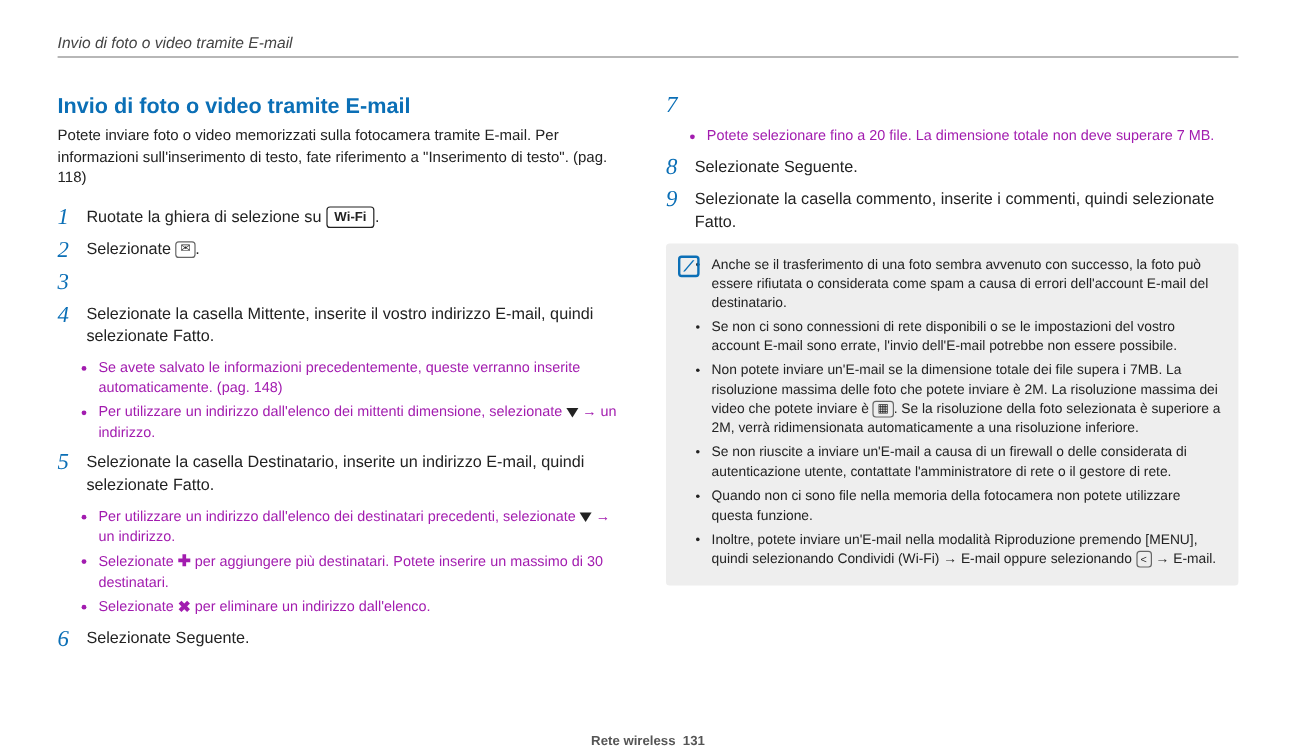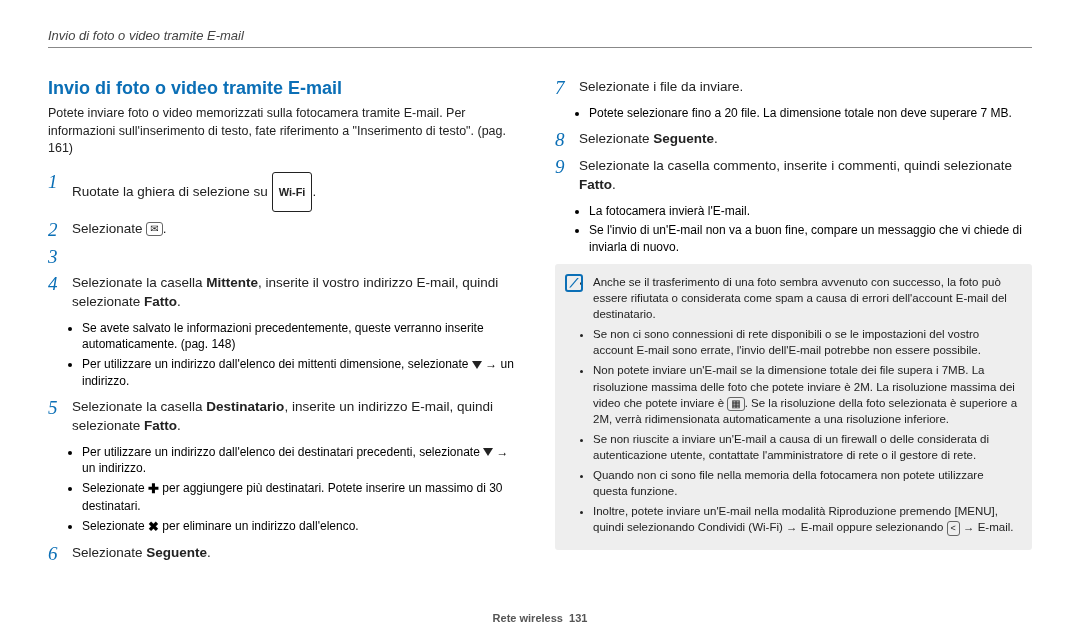--- a/index.html
+++ b/index.html
@@ -55,43 +55,43 @@
     font-size: 19px;
     line-height: 1;
     width: 16px;
     flex-shrink: 0;
   }
   .step-body {
     font-size: 13.5px;
     line-height: 1.4;
     color: #222;
   }
-  .step-body .bold { font-weight: bold; }
+  .step-body .bold { font-weight: normal; }
   .sub-bullets {
     list-style: disc;
     margin: 4px 0 8px 34px;
     font-size: 12px;
     line-height: 1.4;
-    color: #000000;
+    color: #a21caf;
   }
   .sub-bullets li { margin-bottom: 3px; }
   .icon-box {
     display: inline-block;
     border: 1px solid #666;
     border-radius: 3px;
     padding: 0 3px;
     font-size: 10px;
     vertical-align: middle;
     line-height: 1.2;
   }
   .wifi-label {
     display: inline-block;
     border: 1px solid #222;
     border-radius: 3px;
-    padding: 12px 6px;
+    padding: 1px 6px;
     font-size: 11px;
     font-weight: bold;
     vertical-align: middle;
     line-height: 1.3;
   }
   .note-box {
     background: #eee;
     border-radius: 3px;
     padding: 10px 12px 10px 10px;
     display: flex;
@@ -152,21 +152,21 @@
 </head>
 <body>
 
 <div class="header-title">Invio di foto o video tramite E-mail</div>
 <hr class="rule">
 
 <div class="page-grid">
 
   <div class="col">
     <div class="section-heading">Invio di foto o video tramite E-mail</div>
-    <div class="intro">Potete inviare foto o video memorizzati sulla fotocamera tramite E-mail. Per informazioni sull'inserimento di testo, fate riferimento a "Inserimento di testo". (pag. 161)</div>
+    <div class="intro">Potete inviare foto o video memorizzati sulla fotocamera tramite E-mail. Per informazioni sull'inserimento di testo, fate riferimento a "Inserimento di testo". (pag. 118)</div>
 
     <div class="step">
       <div class="step-num">1</div>
       <div class="step-body">
         <span>Ruotate la ghiera di selezione su </span><span class="wifi-label">Wi-Fi</span><span>.</span>
       </div>
     </div>
 
     <div class="step">
       <div class="step-num">2</div>
@@ -215,44 +215,39 @@
       <div class="step-body">
         <span>Selezionate </span><span class="bold">Seguente</span><span>.</span>
       </div>
     </div>
   </div>
 
   <div class="col">
 
     <div class="step">
       <div class="step-num">7</div>
-      <div class="step-body">Selezionate i file da inviare.</div>
     </div>
     <ul class="sub-bullets">
       <li>Potete selezionare fino a 20 file. La dimensione totale non deve superare 7 MB.</li>
     </ul>
 
     <div class="step">
       <div class="step-num">8</div>
       <div class="step-body">
         <span>Selezionate </span><span class="bold">Seguente</span><span>.</span>
       </div>
     </div>
 
     <div class="step">
       <div class="step-num">9</div>
       <div class="step-body">
         <span>Selezionate la casella commento, inserite i commenti, quindi selezionate </span><span class="bold">Fatto</span><span>.</span>
       </div>
     </div>
 
-    <ul class="sub-bullets">
-      <li>La fotocamera invierà l'E-mail.</li>
-      <li>Se l'invio di un'E-mail non va a buon fine, compare un messaggio che vi chiede di inviarla di nuovo.</li>
-    </ul>
 
     <div class="note-box">
       <div class="note-icon">⟋</div>
       <ul class="note-list">
         <li>Anche se il trasferimento di una foto sembra avvenuto con successo, la foto può essere rifiutata o considerata come spam a causa di errori dell'account E-mail del destinatario.</li>
         <li>Se non ci sono connessioni di rete disponibili o se le impostazioni del vostro account E-mail sono errate, l'invio dell'E-mail potrebbe non essere possibile.</li>
         <li>
           <span>Non potete inviare un'E-mail se la dimensione totale dei file supera i 7MB. La risoluzione massima delle foto che potete inviare è 2M. La risoluzione massima dei video che potete inviare è </span><span class="icon-box">▦</span><span>. Se la risoluzione della foto selezionata è superiore a 2M, verrà ridimensionata automaticamente a una risoluzione inferiore.</span>
         </li>
         <li>Se non riuscite a inviare un'E-mail a causa di un firewall o delle considerata di autenticazione utente, contattate l'amministratore di rete o il gestore di rete.</li>

